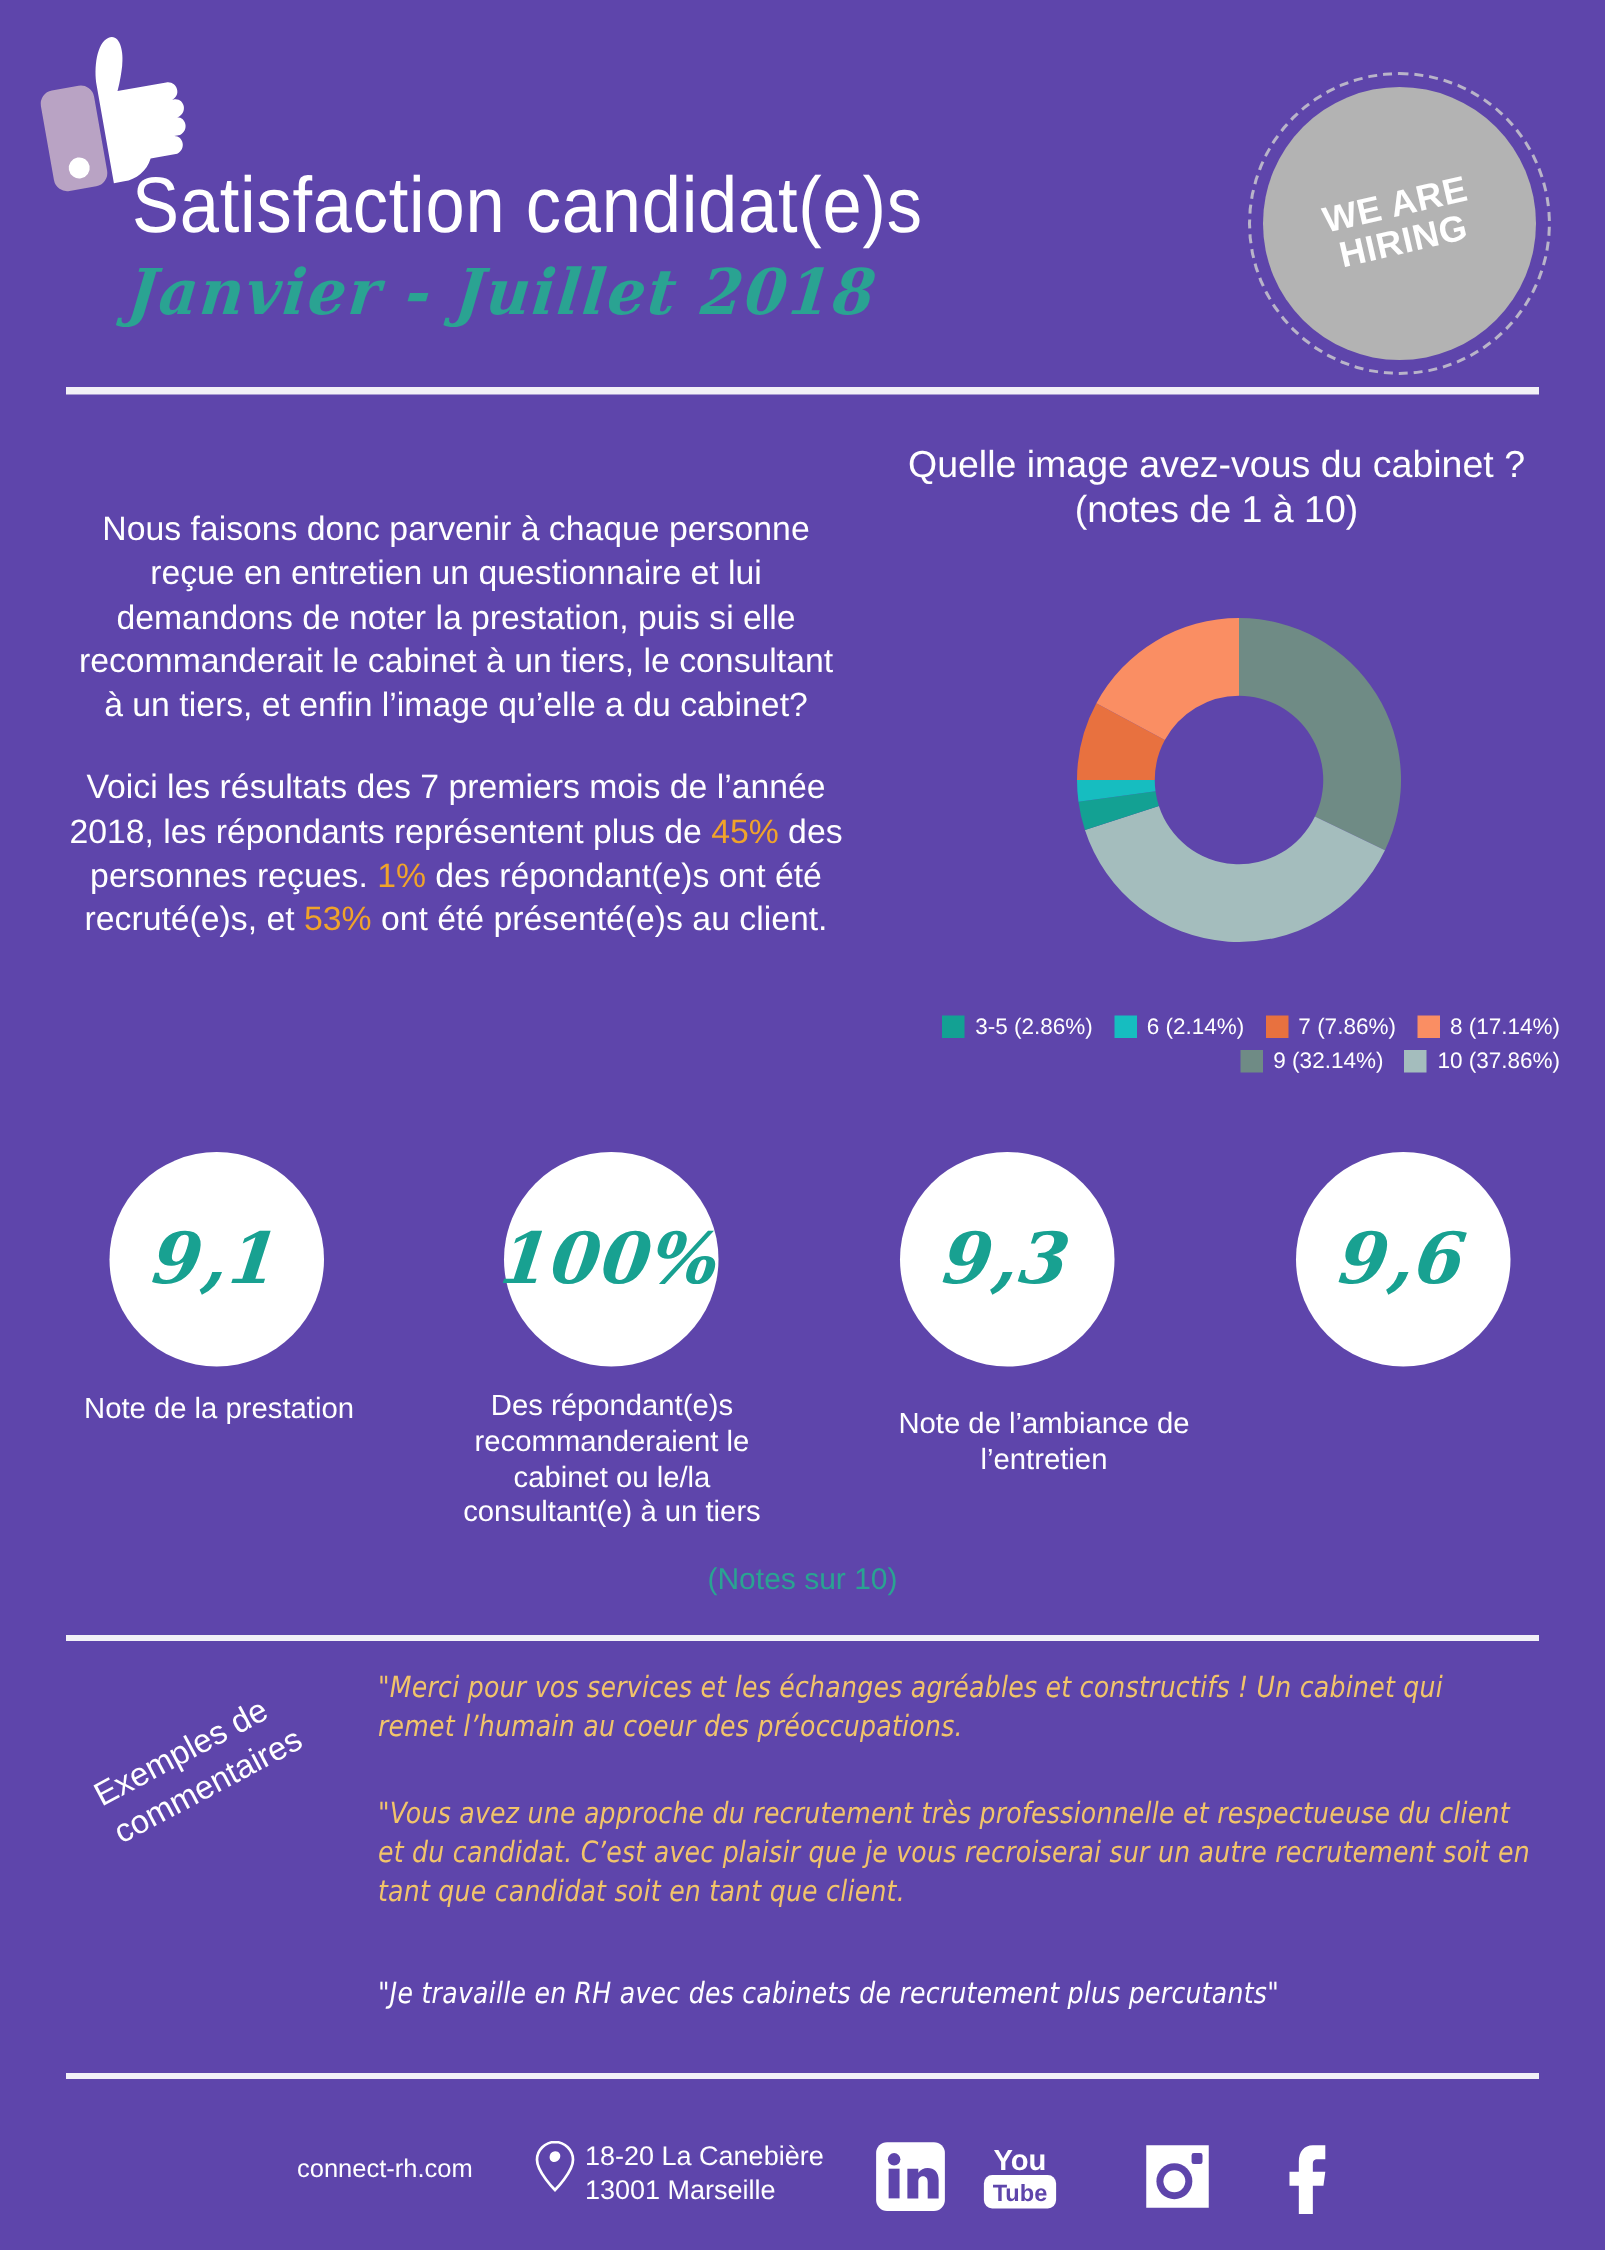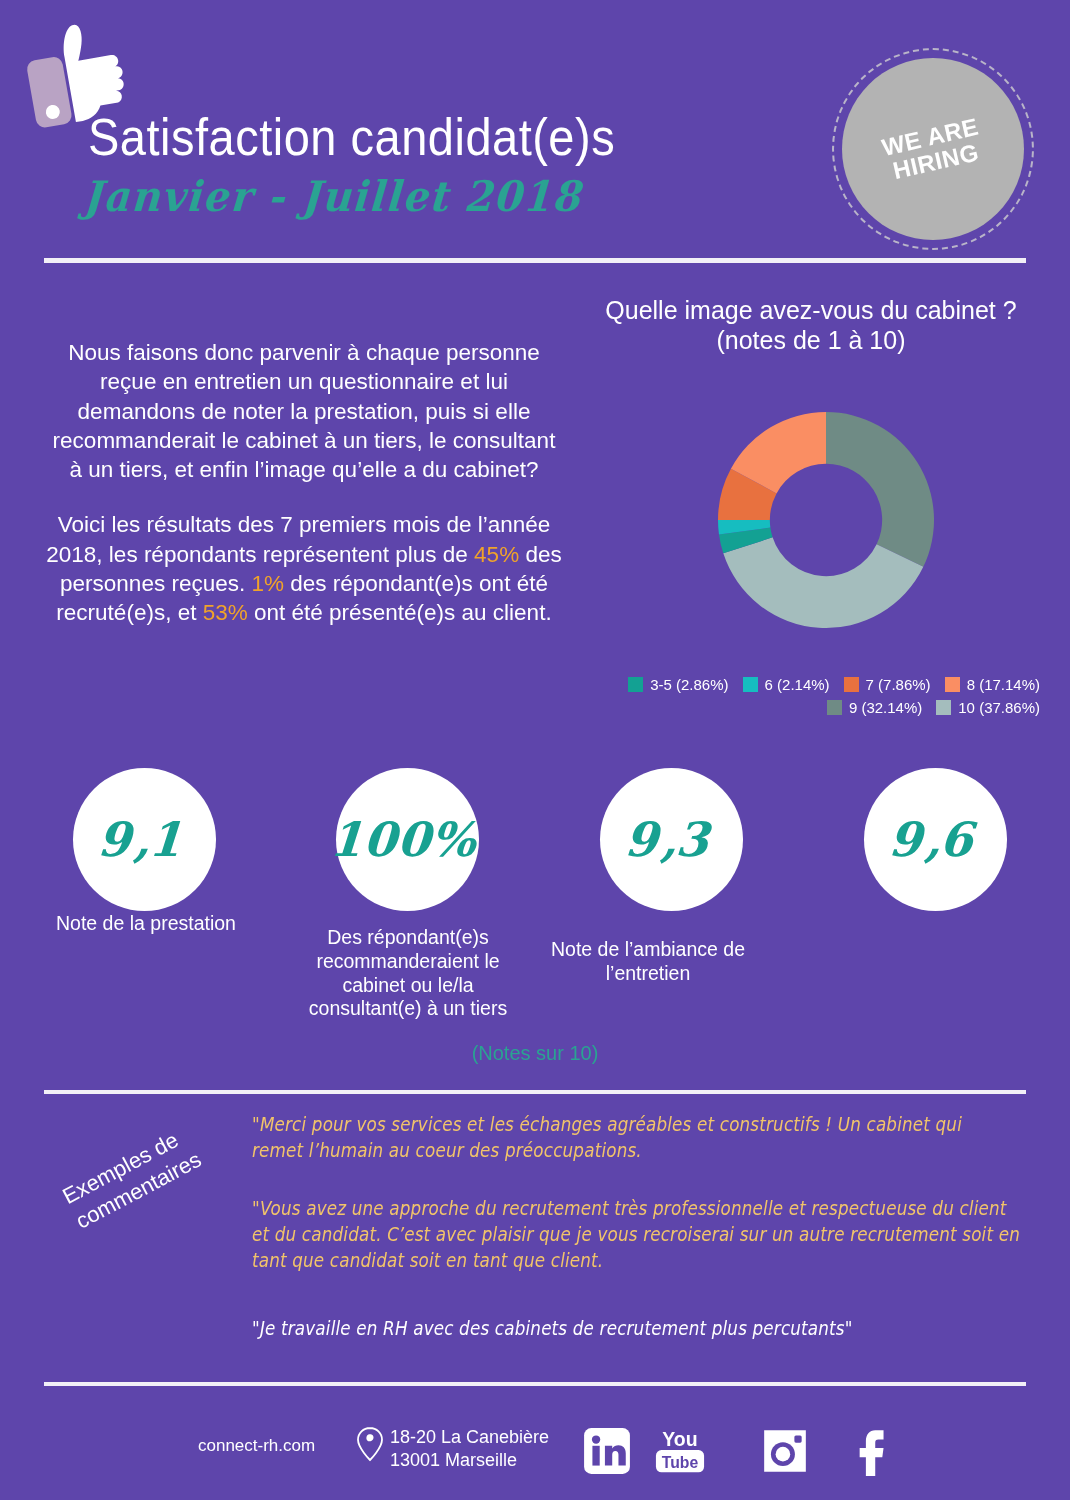--- a/index.html
+++ b/index.html
@@ -194,23 +194,23 @@
     <div class="kpi" style="left:336px;top:0px;">
       <span class="kpi-val">100%</span>
     </div>
     <div class="kpi" style="left:600px;top:0px;">
       <span class="kpi-val">9,3</span>
     </div>
     <div class="kpi" style="left:864px;top:0px;">
       <span class="kpi-val">9,6</span>
     </div>
 
-    <div class="kpi-cap" style="left:30px;top:144px;width:232px;">Note de la prestation</div>
+    <div class="kpi-cap" style="left:30px;top:160px;width:232px;">Note de la prestation</div>
     <div class="kpi-cap" style="left:292px;top:158px;width:232px;">Des répondant(e)s recommanderaient le cabinet ou le/la consultant(e) à un tiers</div>
-    <div class="kpi-cap" style="left:532px;top:170px;width:232px;">Note de l’ambiance de l’entretien</div>
+    <div class="kpi-cap" style="left:580px;top:170px;width:232px;">Note de l’ambiance de l’entretien</div>
   </div>
 
   <div class="notes-sur">(Notes sur 10)</div>
 
   <div class="rule rule-mid"></div>
 
   <div class="ex-label">Exemples de commentaires</div>
   <div class="quote q1">"Merci pour vos services et les échanges agréables et constructifs ! Un cabinet qui remet l’humain au coeur des préoccupations.</div>
   <div class="quote q2">"Vous avez une approche du recrutement très professionnelle et respectueuse du client et du candidat. C’est avec plaisir que je vous recroiserai sur un autre recrutement soit en tant que candidat soit en tant que client.</div>
   <div class="quote q3">"Je travaille en RH avec des cabinets de recrutement plus percutants"</div>

